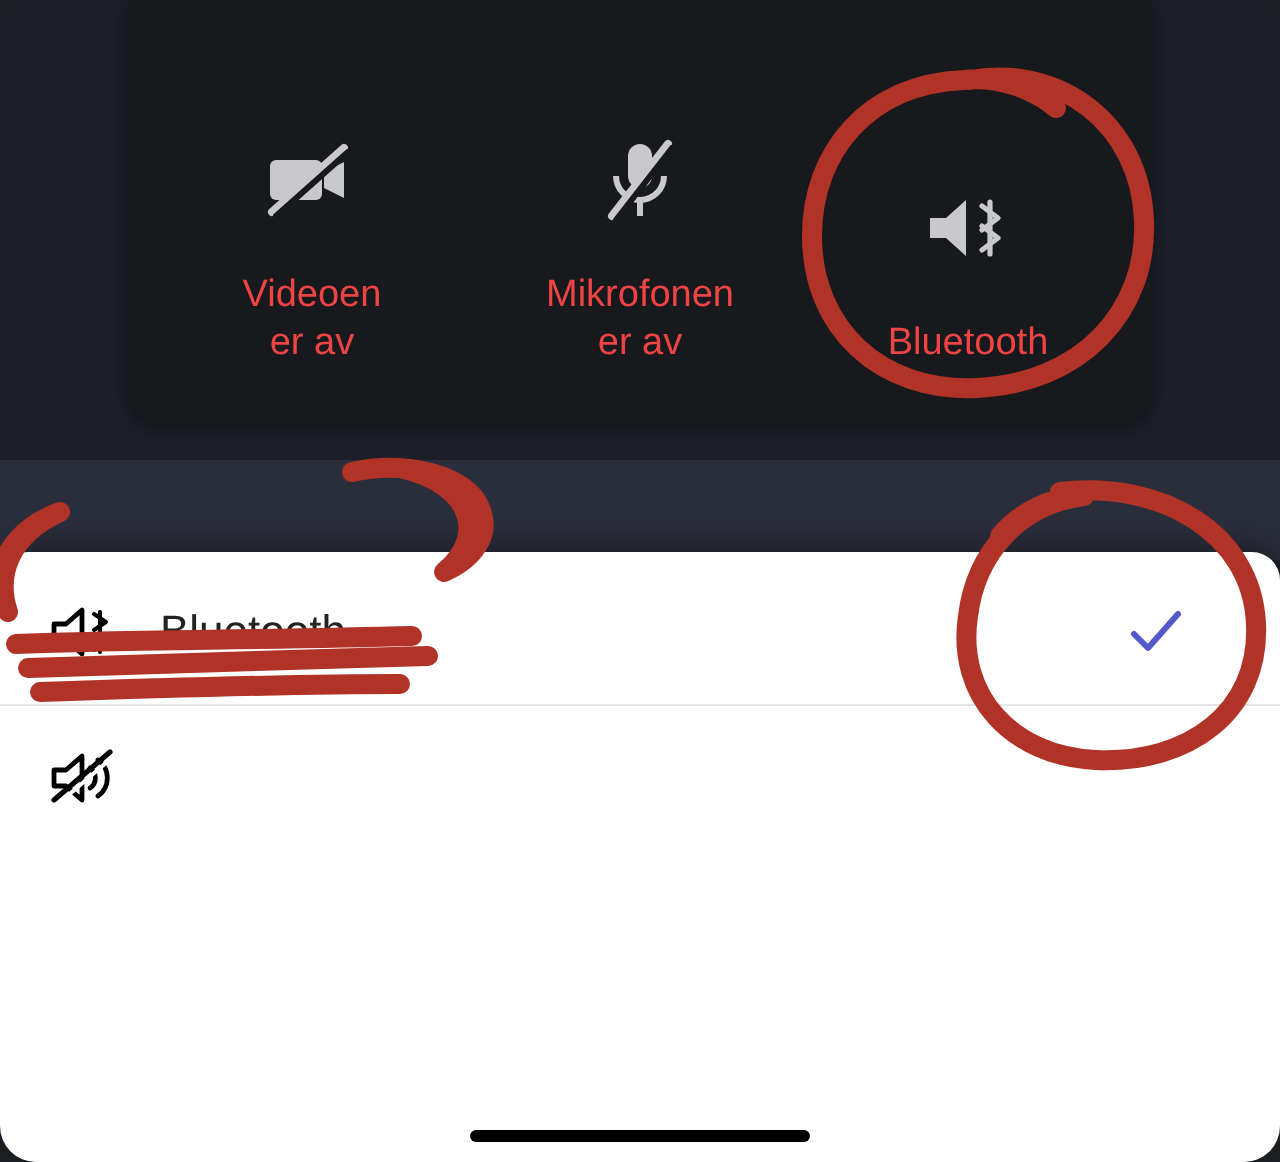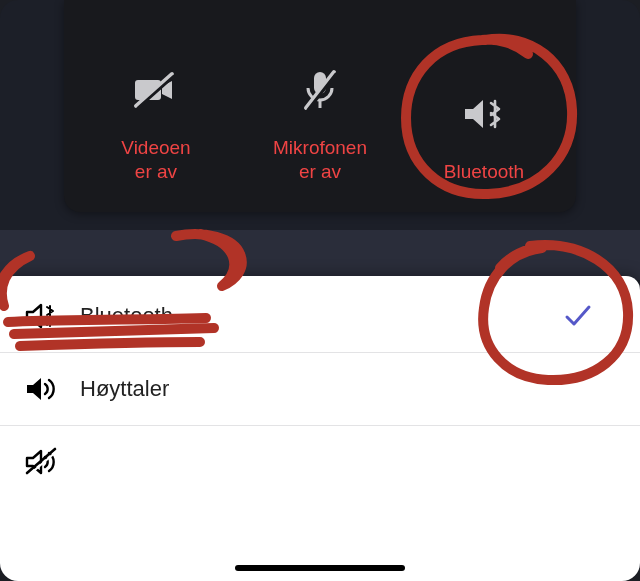--- a/index.html
+++ b/index.html
@@ -88,30 +88,20 @@
         </span>
         <span class="rlabel">Bluetooth</span>
         <span class="check">
           <svg width="28" height="24" viewBox="0 0 28 24">
             <path d="M3 13 l7 7 L25 3" fill="none" stroke="#5558c8" stroke-width="3" stroke-linecap="round" stroke-linejoin="round"></path>
           </svg>
         </span>
       </div>
 
       <div class="row2-wrap">
-        <div class="row2" style="margin-left:-80px;padding-left:20px;">
-          <span class="ricon">
-            <svg width="34" height="30" viewBox="0 0 34 30">
-              <path d="M2 11 h6 l8 -7 v22 l-8 -7 h-6 z" fill="#000"></path>
-              <path d="M20 10 a6 6 0 0 1 0 10" fill="none" stroke="#000" stroke-width="2.4" stroke-linecap="round"></path>
-              <path d="M24 6 a11 11 0 0 1 0 18" fill="none" stroke="#000" stroke-width="2.4" stroke-linecap="round"></path>
-            </svg>
-          </span>
-          <span class="rlabel">Høyttaler</span>
-        </div>
 
         <div class="row2" style="margin-left:-80px;padding-left:20px;">
           <span class="ricon">
             <svg width="34" height="30" viewBox="0 0 34 30">
               <path d="M2 11 h6 l8 -7 v22 l-8 -7 h-6 z" fill="none" stroke="#000" stroke-width="2.4" stroke-linejoin="round"></path>
               <path d="M20 10 a6 6 0 0 1 0 10" fill="none" stroke="#000" stroke-width="2.4" stroke-linecap="round"></path>
               <path d="M24 6 a11 11 0 0 1 0 18" fill="none" stroke="#000" stroke-width="2.4" stroke-linecap="round"></path>
               <line x1="2" y1="26" x2="30" y2="2" stroke="#000" stroke-width="2.6" stroke-linecap="round"></line>
               <line x1="4" y1="28" x2="32" y2="4" stroke="#fff" stroke-width="2" stroke-linecap="round"></line>
             </svg>

